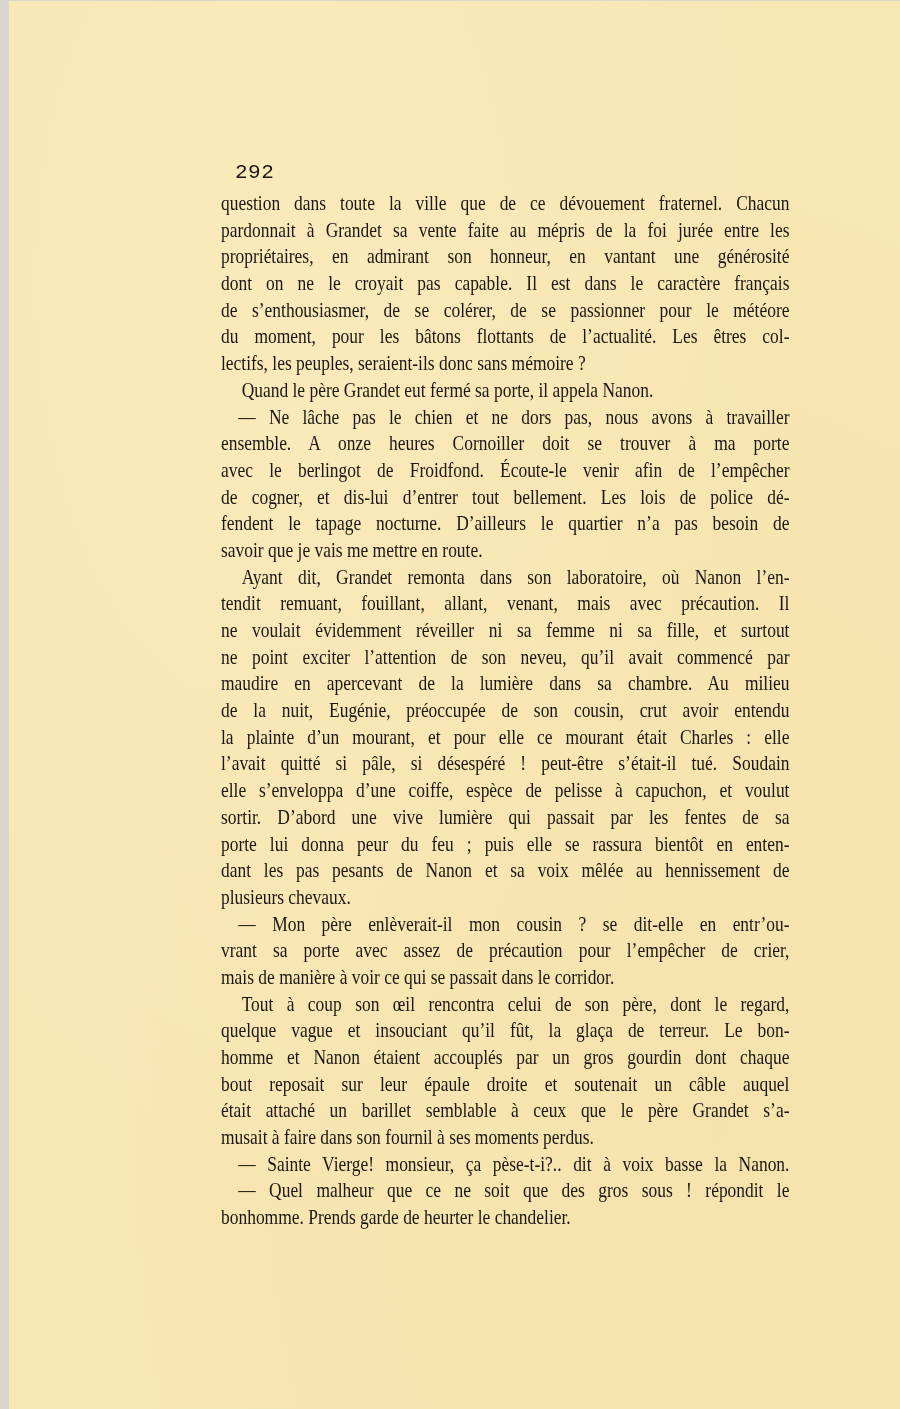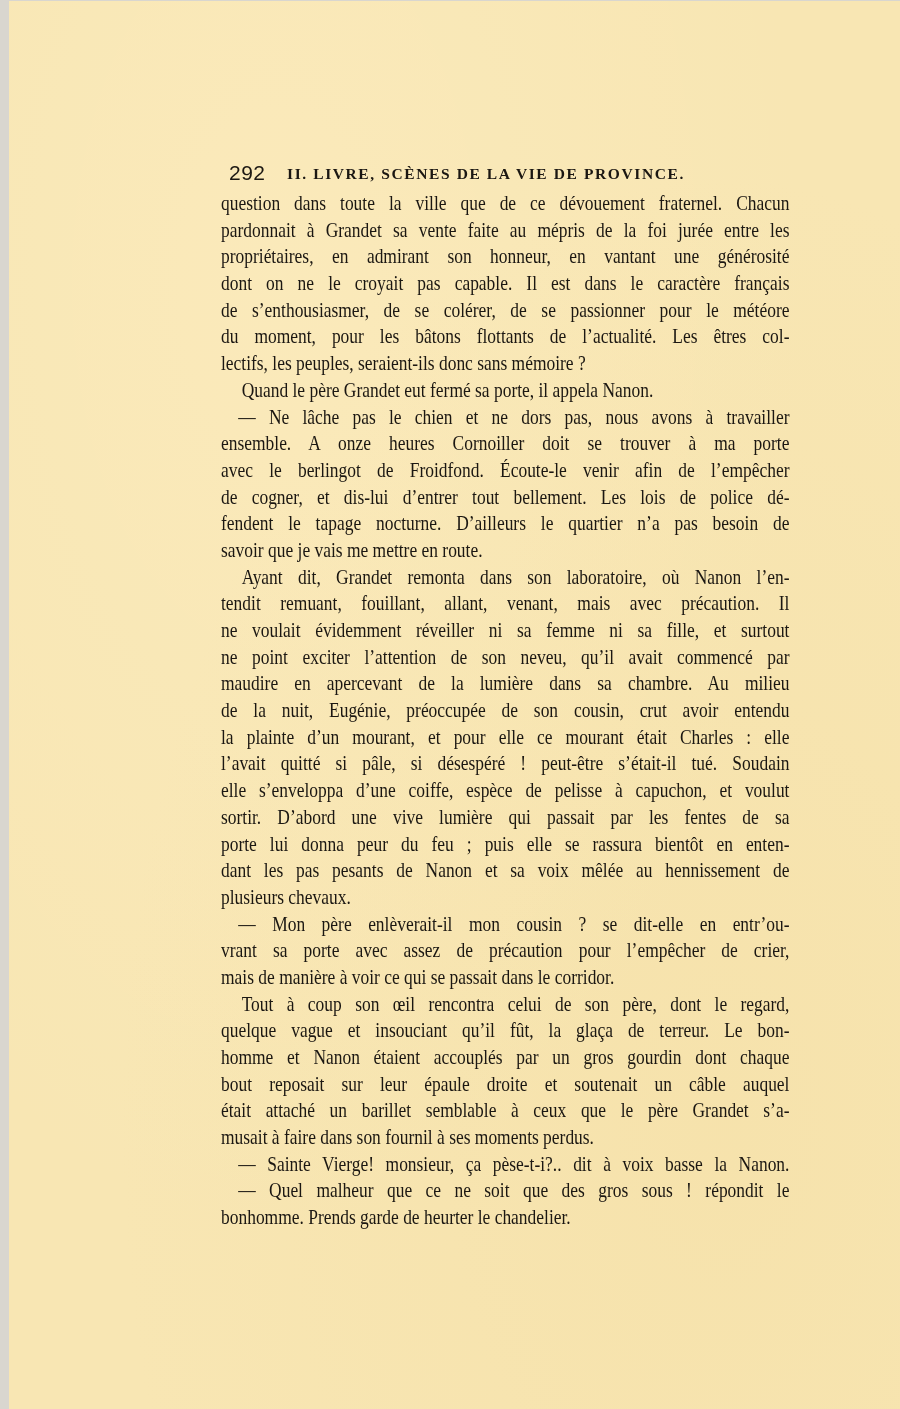--- a/index.html
+++ b/index.html
@@ -29,23 +29,23 @@
       position: absolute;
       left: 212px;
       top: 160px;
       width: 570px;
       height: 26px;
       color: #1b1712;
       white-space: nowrap;
     }
     .page-number {
       position: absolute;
-      left: 8px;
+      left: 14px;
       top: 0;
-      font-family: Liberation Sans, sans-serif;
+      font-family: Liberation Mono, monospace;
       font-size: 21px;
       letter-spacing: 0.5px;
     }
     .running-head {
       position: absolute;
       left: 66px;
       top: 4px;
       font-family: "Liberation Serif", serif;
       font-size: 15.5px;
       font-weight: bold;
@@ -81,21 +81,20 @@
     .line.dialog {
       padding-left: 20px;
     }
   </style>
 </head>
 <body>
 
 <div class="page">
   <div class="header">
     <span class="page-number">292</span>
-    <span class="running-head">II. LIVRE, SCÈNES DE LA VIE DE PROVINCE.</span>
   </div>
   <div class="text-block" id="text-block">
       <span class="line">question dans toute la ville que de ce dévouement fraternel. Chacun</span>
       <span class="line">pardonnait à Grandet sa vente faite au mépris de la foi jurée entre les</span>
       <span class="line">propriétaires, en admirant son honneur, en vantant une générosité</span>
       <span class="line">dont on ne le croyait pas capable. Il est dans le caractère français</span>
       <span class="line">de s’enthousiasmer, de se colérer, de se passionner pour le météore</span>
       <span class="line">du moment, pour les bâtons flottants de l’actualité. Les êtres col-</span>
       <span class="line last">lectifs, les peuples, seraient-ils donc sans mémoire ?</span>
       <span class="line indent last">Quand le père Grandet eut fermé sa porte, il appela Nanon.</span>

